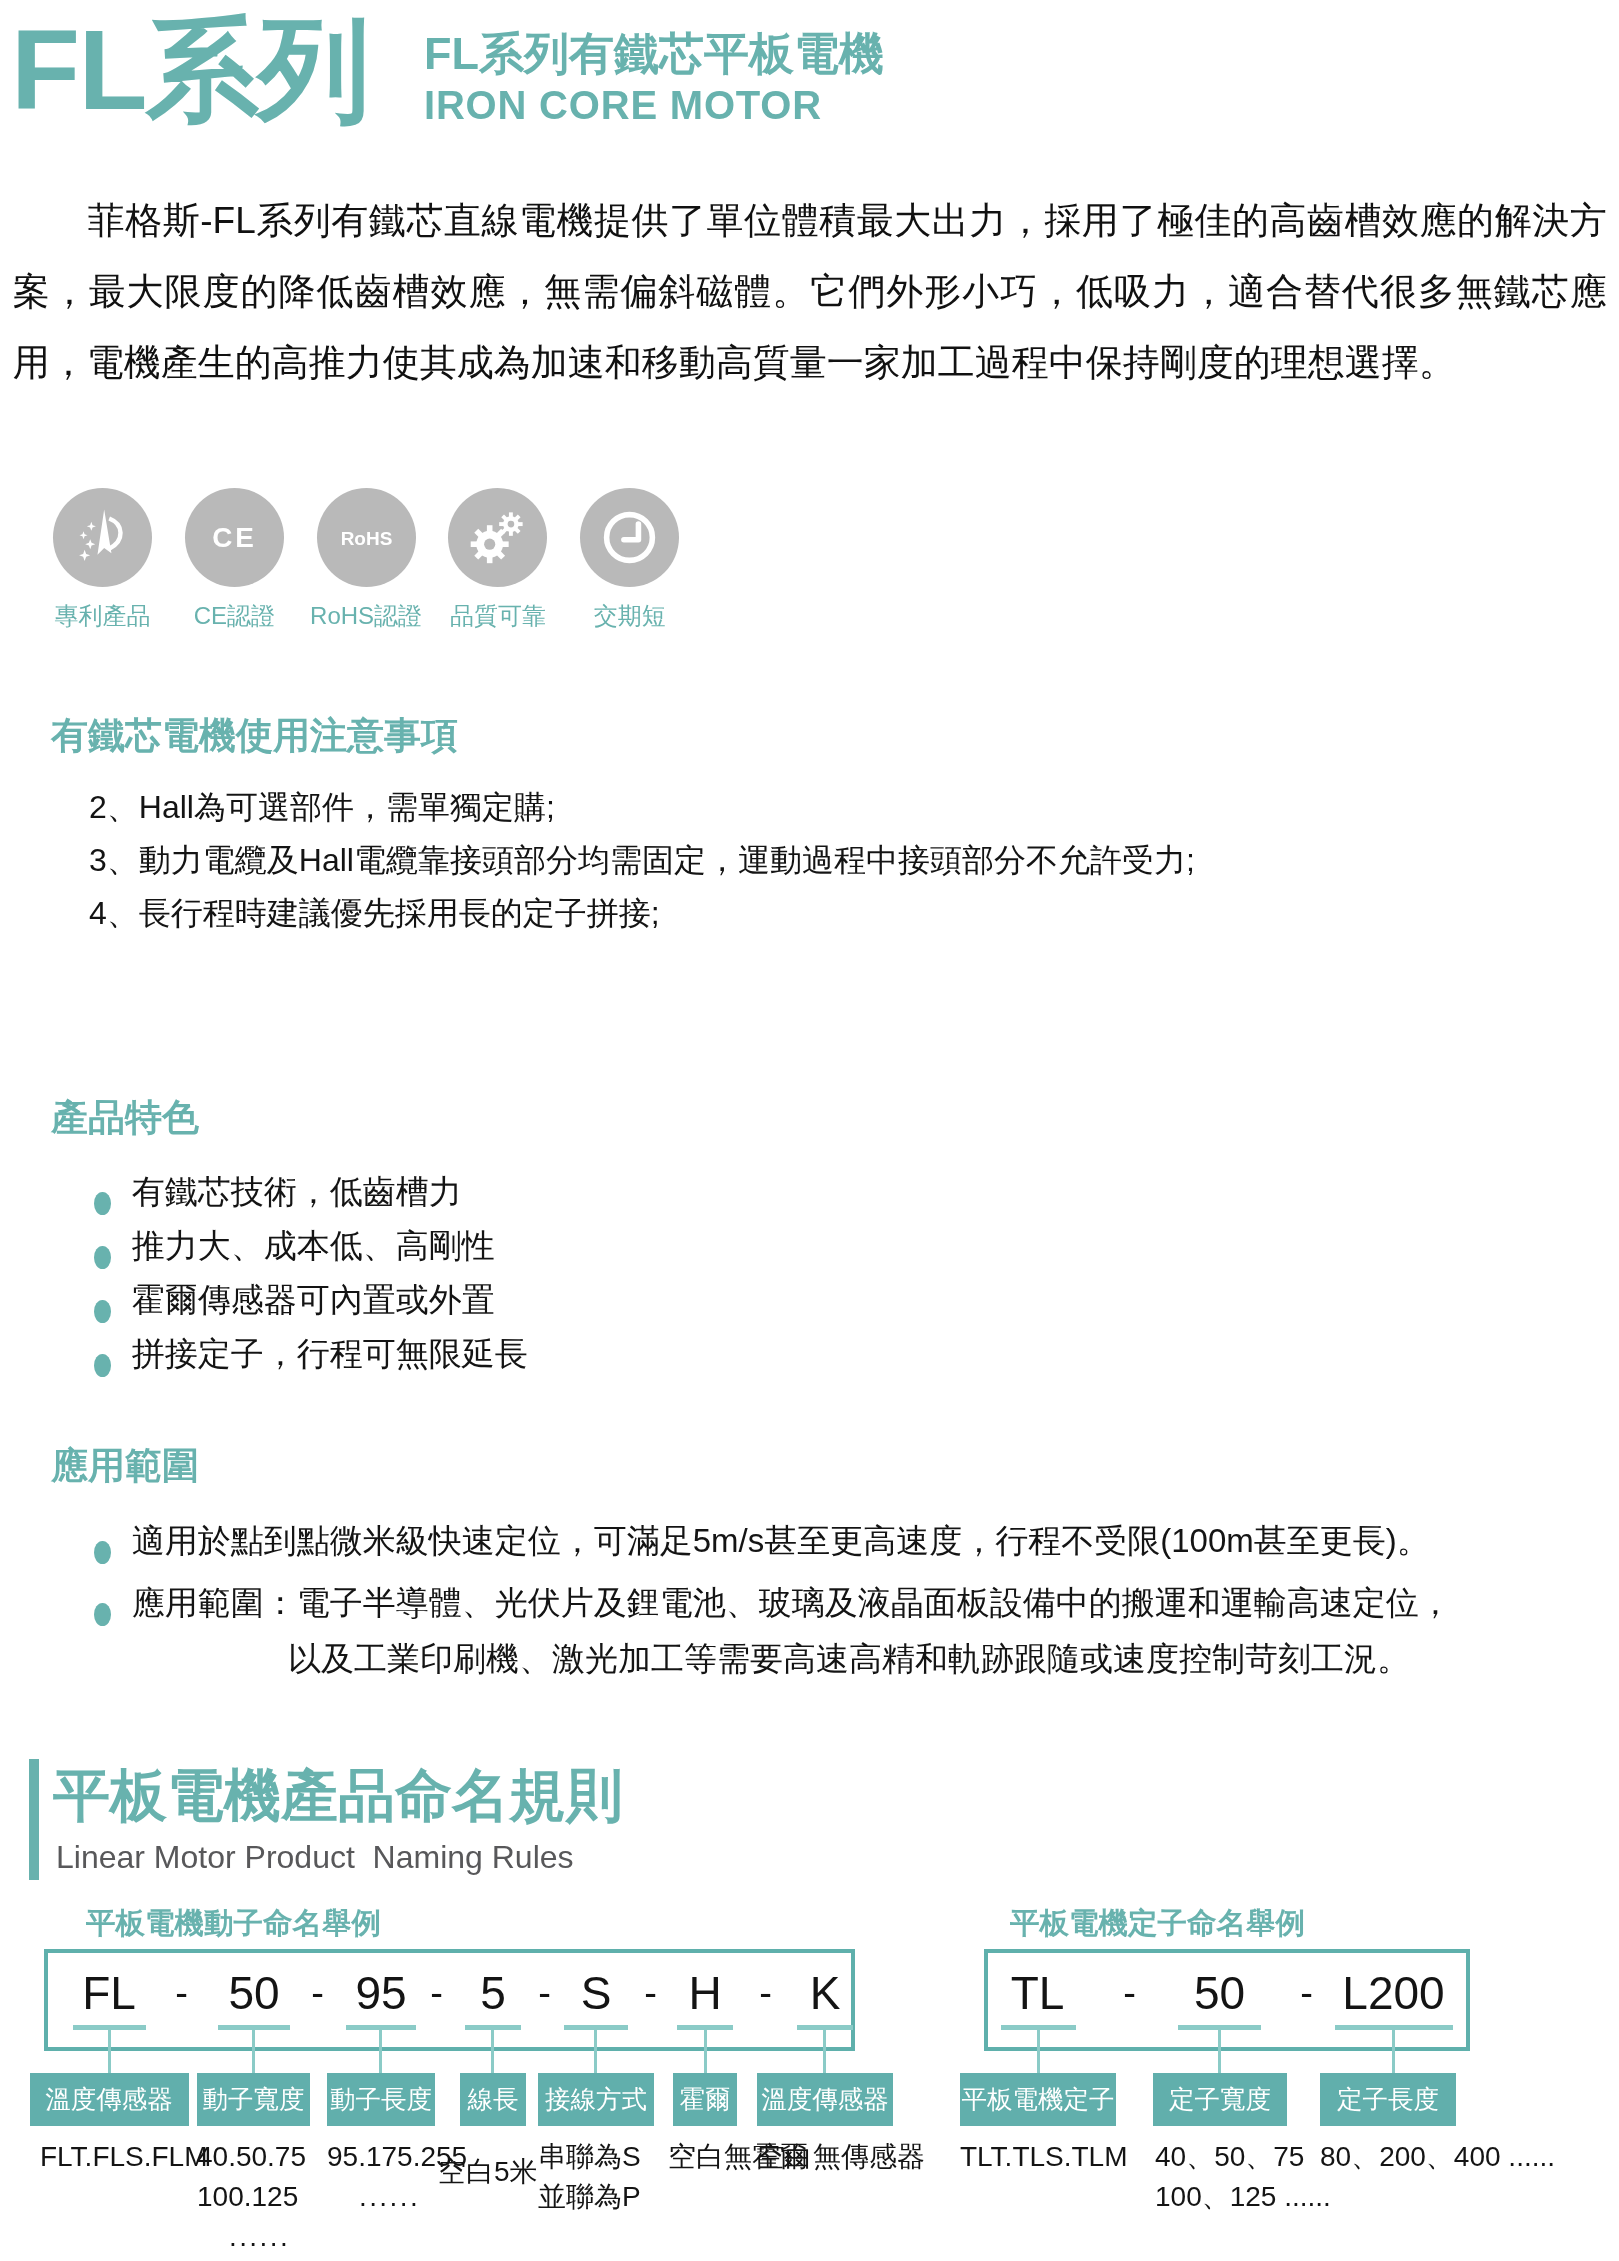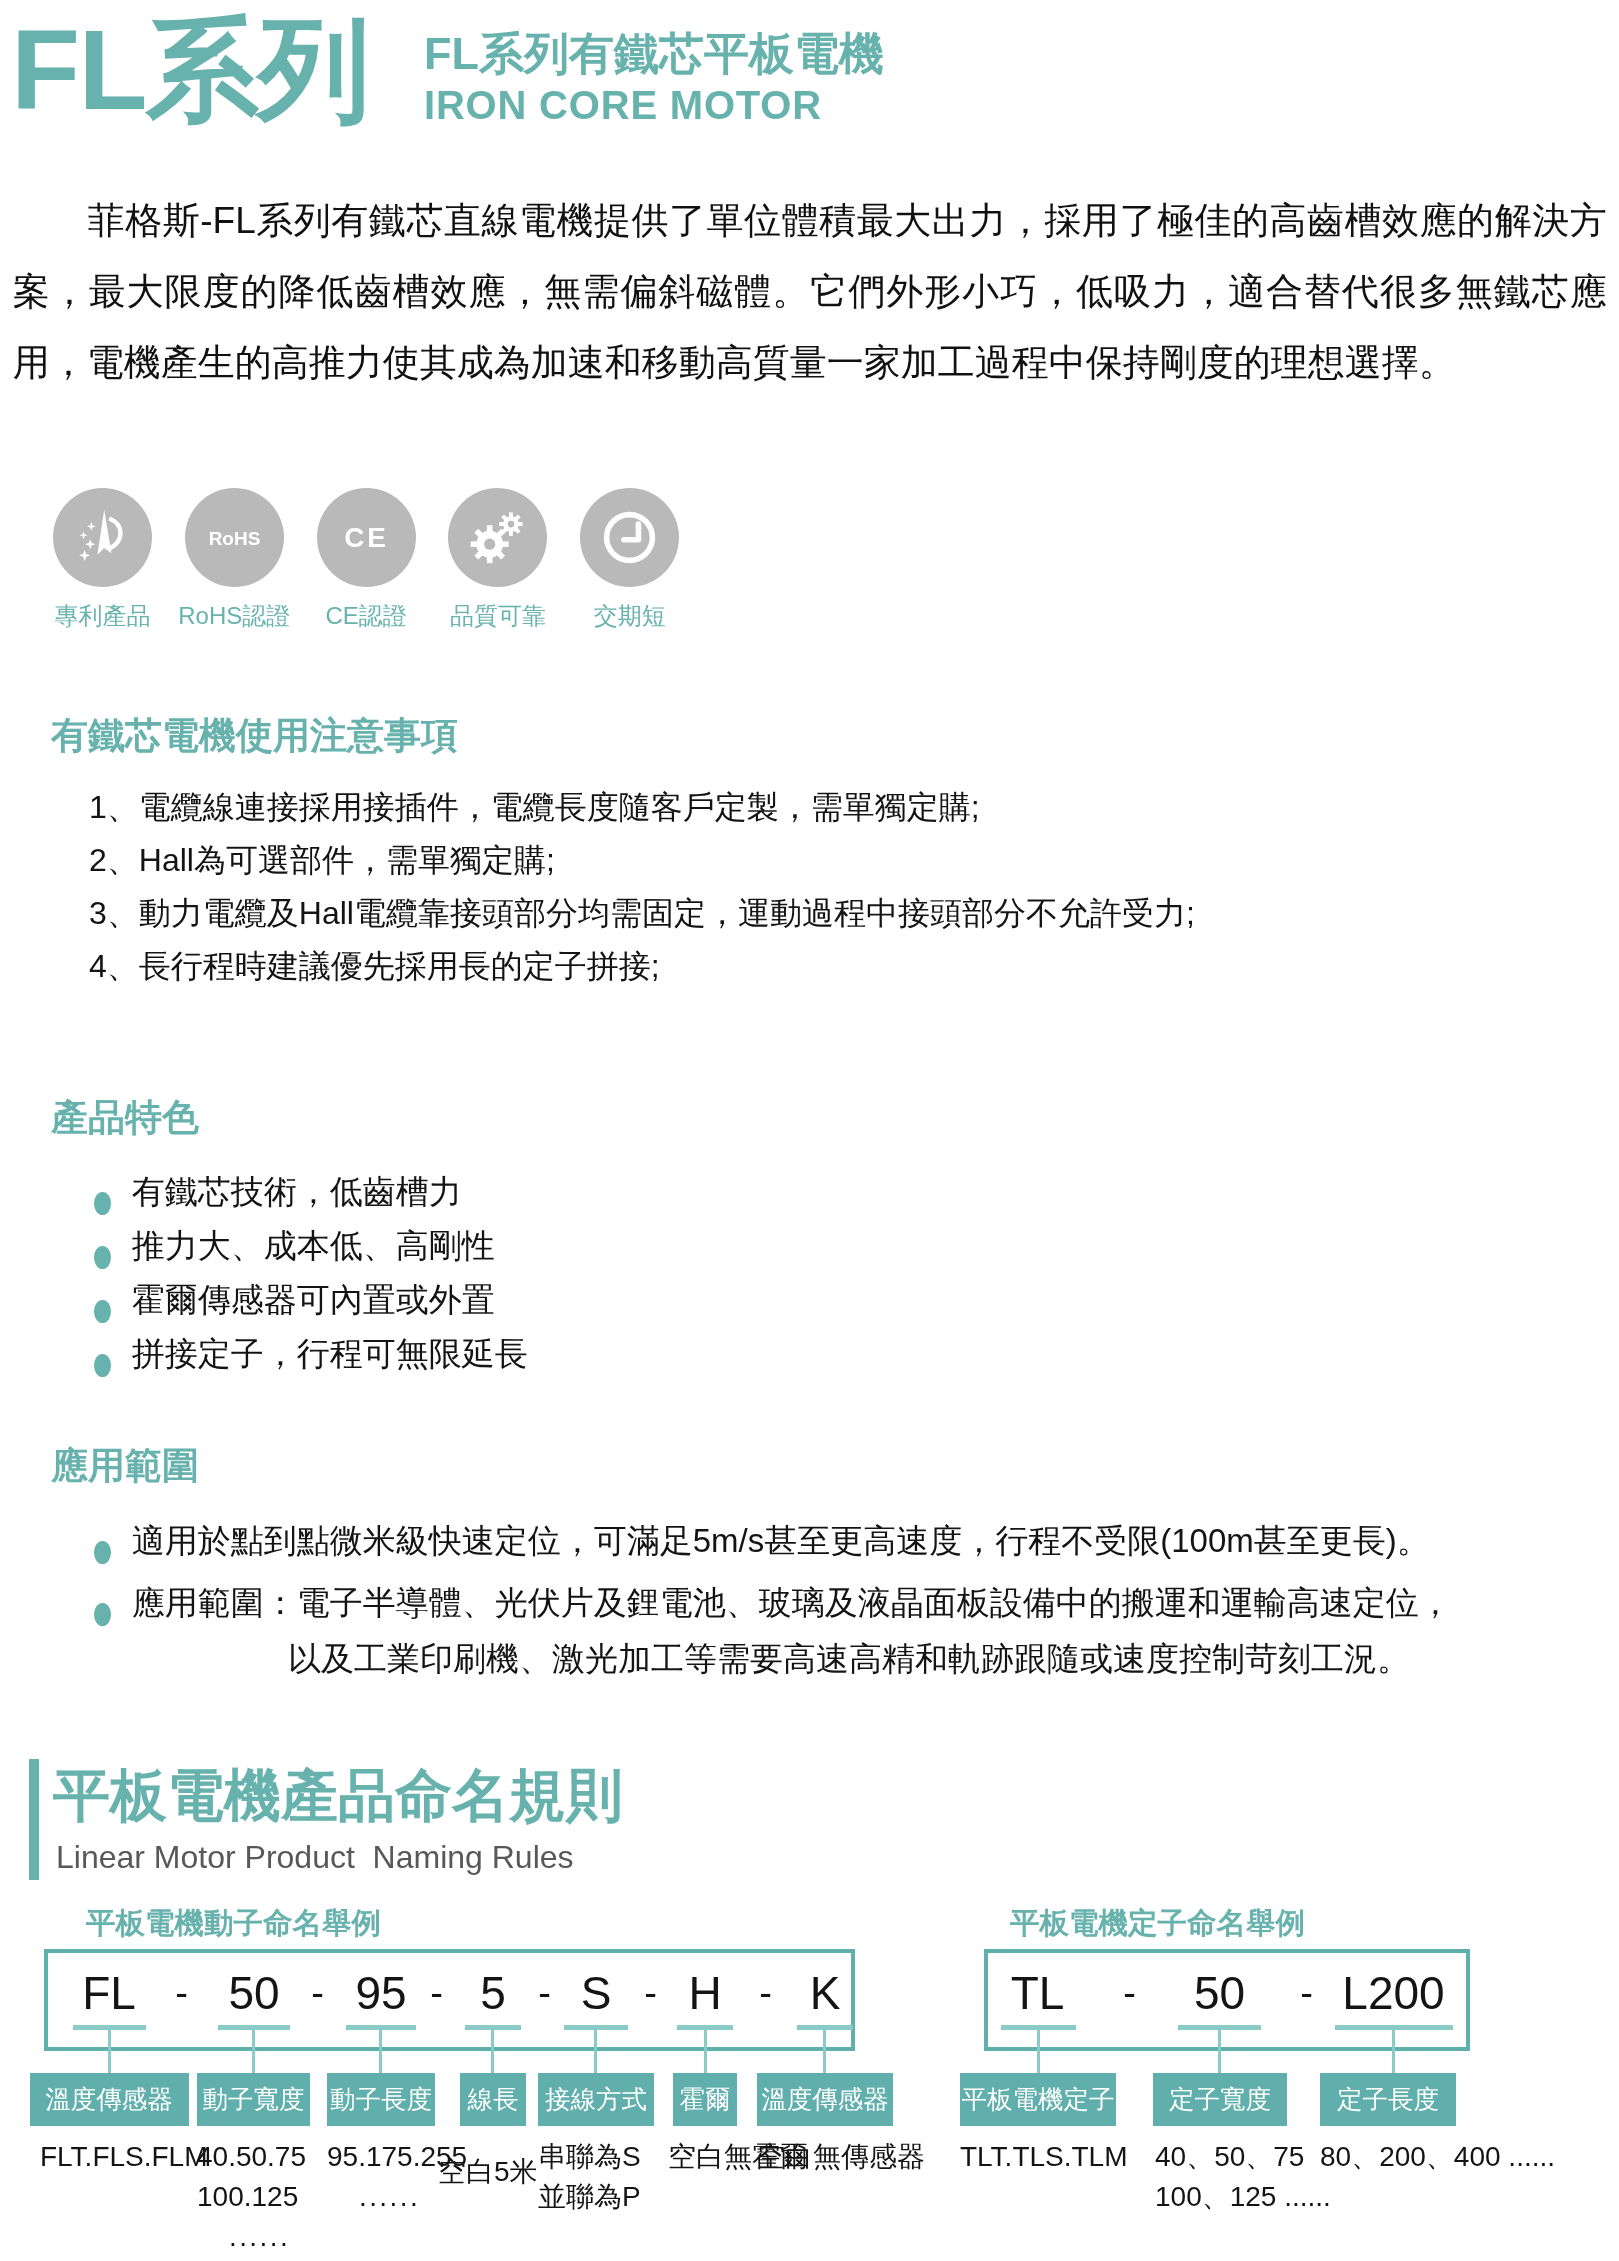--- a/index.html
+++ b/index.html
@@ -67,32 +67,32 @@
           <path transform="translate(38,72) scale(1.0)" d="M0,-9 L2.4,-2.4 L9,0 L2.4,2.4 L0,9 L-2.4,2.4 L-9,0 L-2.4,-2.4 Z"></path>
           <path transform="translate(28,92) scale(1.1)" d="M0,-9 L2.4,-2.4 L9,0 L2.4,2.4 L0,9 L-2.4,2.4 L-9,0 L-2.4,-2.4 Z"></path>
         </g>
       </svg>
     </div>
     <div class="blabel">專利產品</div>
   </div>
   <div class="badge">
     <div class="circle">
       <svg width="67" height="67" viewBox="0 0 120 120">
+        <text x="60" y="77" text-anchor="middle" font-size="50" font-weight="bold" letter-spacing="5" fill="#ffffff">CE</text>
+      </svg>
+    </div>
+    <div class="blabel">CE認證</div>
+  </div>
+  <div class="badge">
+    <div class="circle">
+      <svg width="67" height="67" viewBox="0 0 120 120">
         <text x="60" y="73" text-anchor="middle" font-size="34" font-weight="bold" fill="#ffffff">RoHS</text>
       </svg>
     </div>
     <div class="blabel">RoHS認證</div>
-  </div>
-  <div class="badge">
-    <div class="circle">
-      <svg width="67" height="67" viewBox="0 0 120 120">
-        <text x="60" y="77" text-anchor="middle" font-size="50" font-weight="bold" letter-spacing="5" fill="#ffffff">CE</text>
-      </svg>
-    </div>
-    <div class="blabel">CE認證</div>
   </div>
   <div class="badge">
     <div class="circle">
       <svg width="67" height="67" viewBox="0 0 120 120">
         <g transform="translate(46,72)" fill="#fff">
           <circle r="24"></circle>
           <g>
             <rect x="-5" y="-34" width="10" height="14"></rect>
             <rect x="-5" y="-34" width="10" height="14" transform="rotate(45)"></rect>
             <rect x="-5" y="-34" width="10" height="14" transform="rotate(90)"></rect>
@@ -128,21 +128,20 @@
         <circle cx="60" cy="60" r="41" stroke="#fff" stroke-width="10" fill="none"></circle>
         <path d="M76 36 V64 H50" stroke="#fff" stroke-width="10" fill="none" stroke-linecap="round" stroke-linejoin="round"></path>
       </svg>
     </div>
     <div class="blabel">交期短</div>
   </div>
 </div>
 
 <div class="abs sec-title" style="top:711px;">有鐵芯電機使用注意事項</div>
 <div class="abs notes-list">
-  <div>1、電纜線連接採用接插件，電纜長度隨客戶定製，需單獨定購;</div>
   <div>2、Hall為可選部件，需單獨定購;</div>
   <div>3、動力電纜及Hall電纜靠接頭部分均需固定，運動過程中接頭部分不允許受力;</div>
   <div>4、長行程時建議優先採用長的定子拼接;</div>
 </div>
 
 <div class="abs sec-title" style="top:1093px;">產品特色</div>
 <div class="feat-row" style="top:1170px;">
   <span class="dot"></span>
   <span class="feat-text">有鐵芯技術，低齒槽力</span>
 </div>

